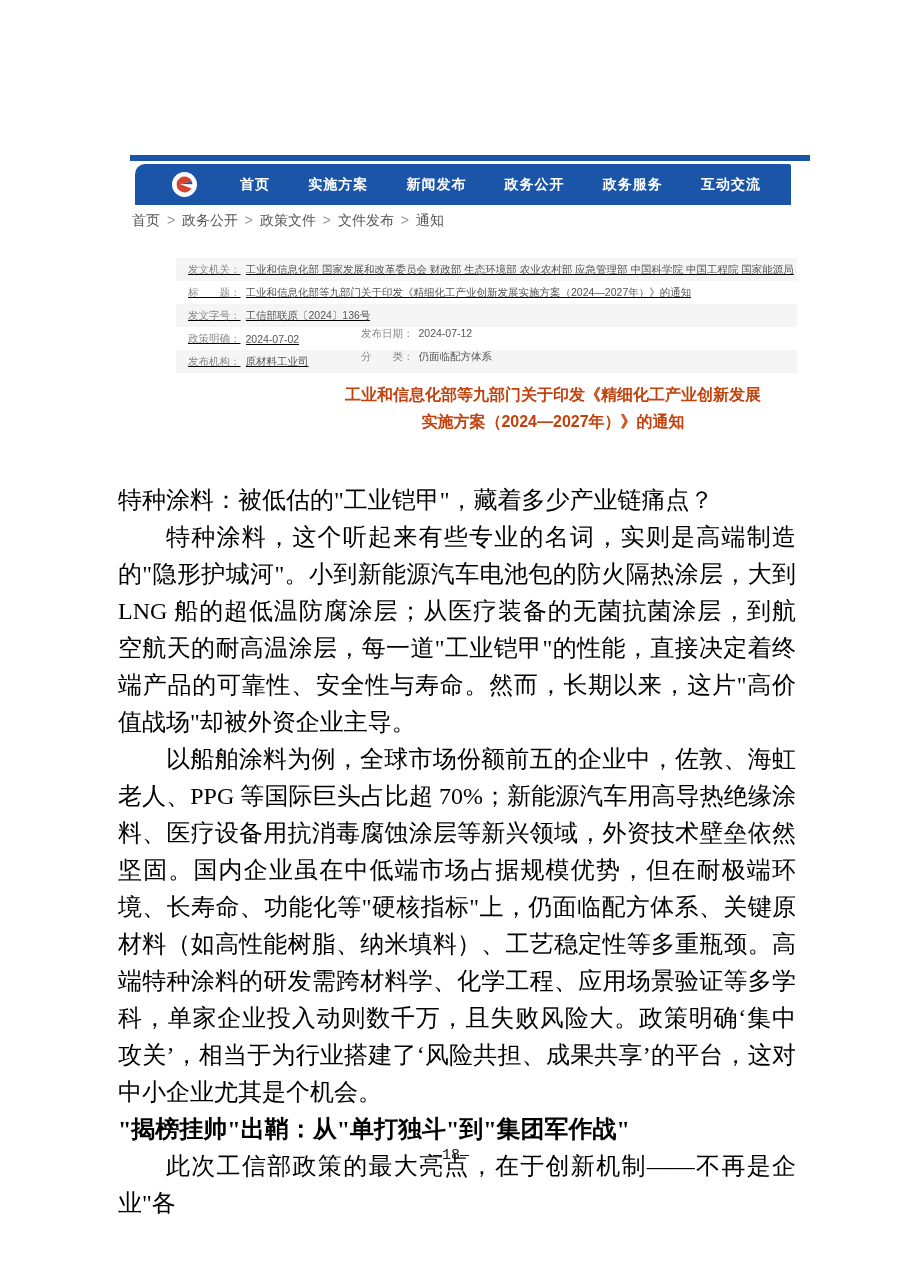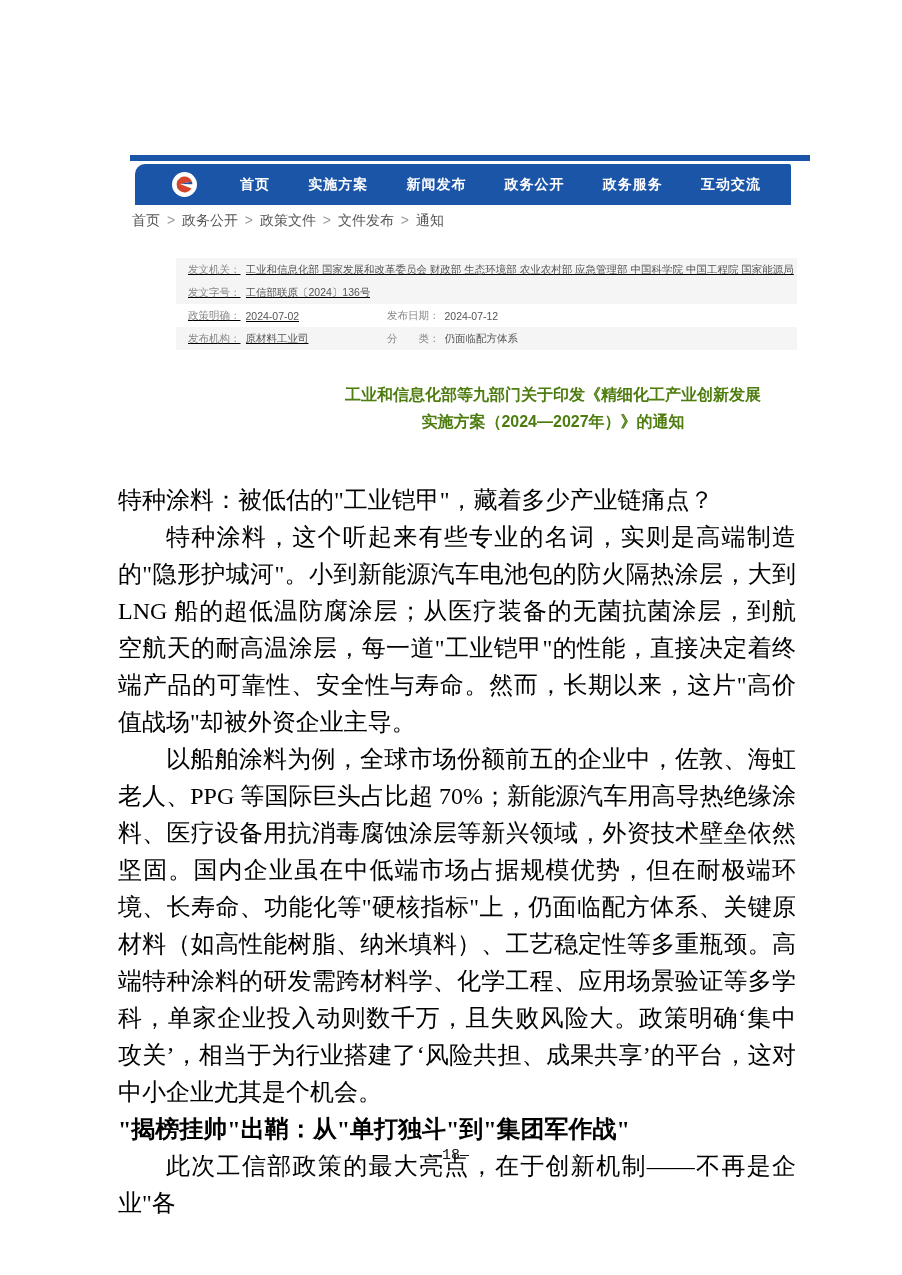--- a/index.html
+++ b/index.html
@@ -16,24 +16,24 @@
 
   .breadcrumb{position:absolute;left:132px;top:212px;font-size:14px;color:#555;}
   .breadcrumb .crumb{cursor:pointer;}
   .breadcrumb .sep{color:#999;margin:0 3px;}
 
   .meta-table{position:absolute;left:176px;top:258px;width:621px;font-size:10.5px;}
   .meta-row{height:23px;display:flex;align-items:center;padding-left:12px;position:relative;box-sizing:border-box;text-decoration:underline;}
   .meta-row.alt{background:#f5f5f5;}
   .meta-label{color:#888;margin-right:5px;white-space:pre;flex:0 0 auto;}
   .meta-value{color:#555;white-space:nowrap;overflow:hidden;}
-  .meta-col2{position:absolute;left:185px;top:0;height:23px;display:flex;align-items:center;margin-left:26px;}
+  .meta-col2{position:absolute;left:185px;top:0;height:23px;display:flex;}
 
   .doc-title{position:absolute;left:330px;top:381px;width:446px;text-align:center;
-             font-size:16px;font-weight:bold;line-height:27px;color:#4d7c0f;}
+             font-size:16px;font-weight:bold;line-height:27px;color:#c2410c;}
 
   
   .article{position:absolute;left:118px;top:482px;width:678px;
            font-family:"Liberation Serif","DejaVu Serif",serif;
            font-size:24px;line-height:37px;color:#000;text-align:justify;}
   .article p{margin:0;}
   .article p.indent{text-indent:2em;}
   .article p.bold{font-weight:bold;}
 
   .page-number{position:absolute;left:0;top:1147px;width:902px;text-align:center;
@@ -74,20 +74,24 @@
     <span class="crumb">文件发布</span>
     <span class="sep">&gt;</span>
     <span class="crumb">通知</span>
   </div>
 
   <div class="meta-table">
     <div class="meta-row alt">
       <span class="meta-label">发文机关：</span>
       <span class="meta-value">工业和信息化部 国家发展和改革委员会 财政部 生态环境部 农业农村部 应急管理部 中国科学院 中国工程院 国家能源局</span>
     </div>
+    <div class="meta-row">
+      <span class="meta-label">标　　题：</span>
+      <span class="meta-value">工业和信息化部等九部门关于印发《精细化工产业创新发展实施方案（2024—2027年）》的通知</span>
+    </div>
     <div class="meta-row alt">
       <span class="meta-label">发文字号：</span>
       <span class="meta-value">工信部联原〔2024〕136号</span>
     </div>
     <div class="meta-row">
       <span class="meta-label">政策明确：</span>
       <span class="meta-value">2024-07-02</span>
       <span class="meta-col2">
         <span class="meta-label">发布日期：</span>
         <span class="meta-value">2024-07-12</span>

